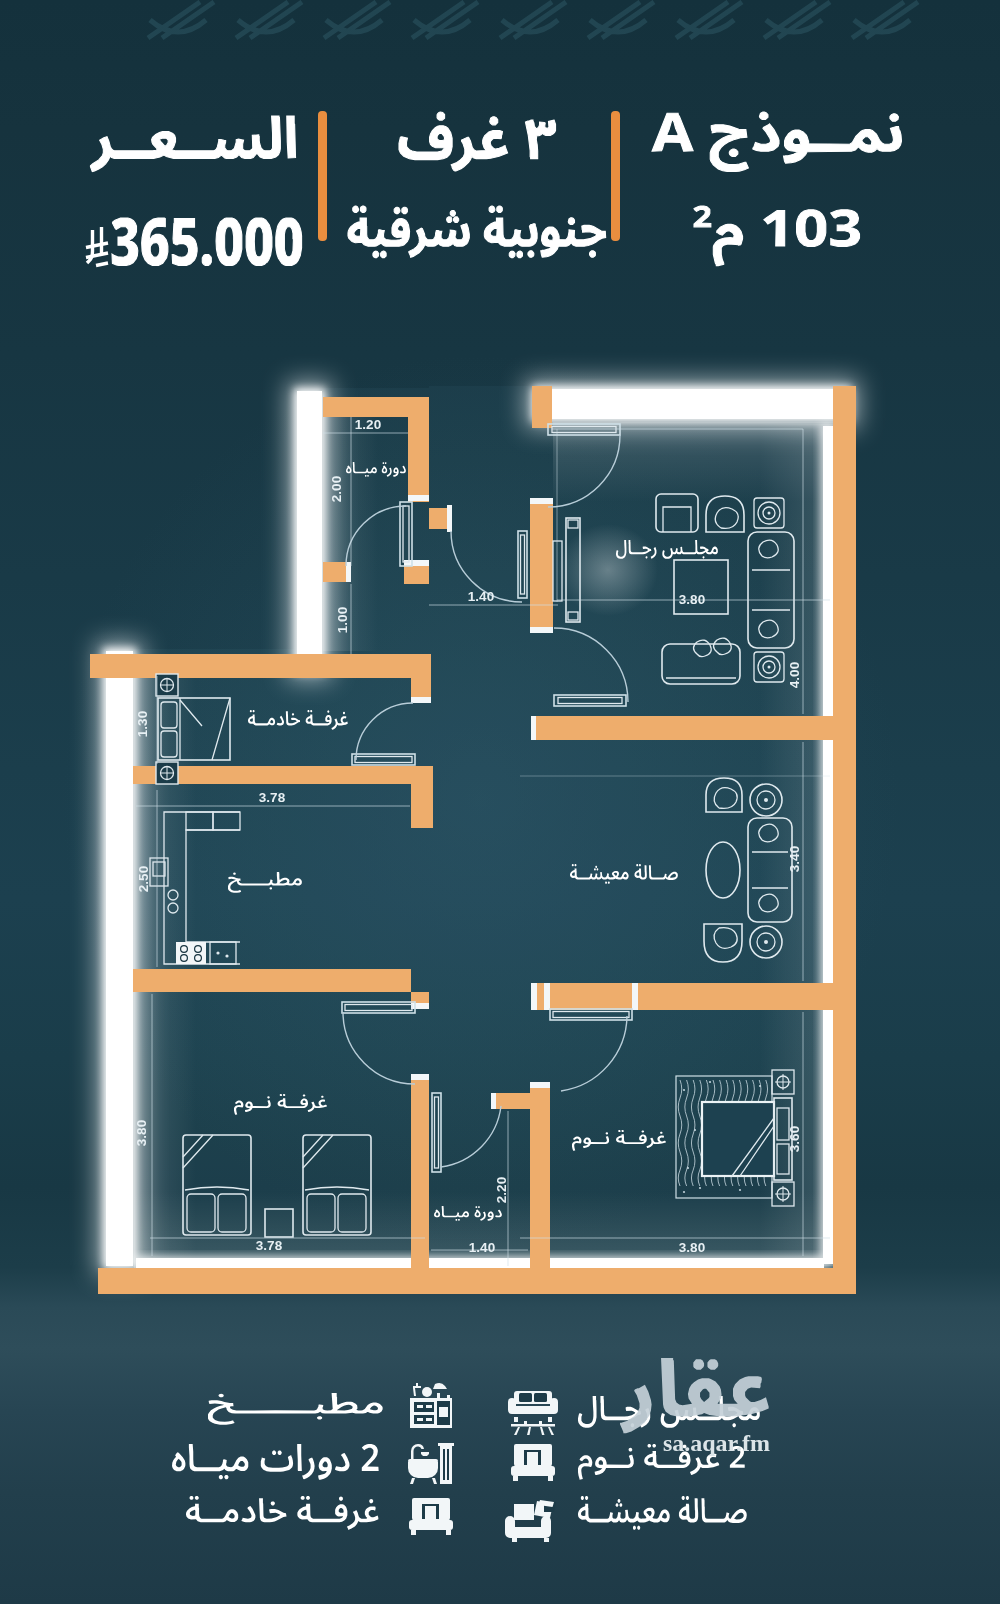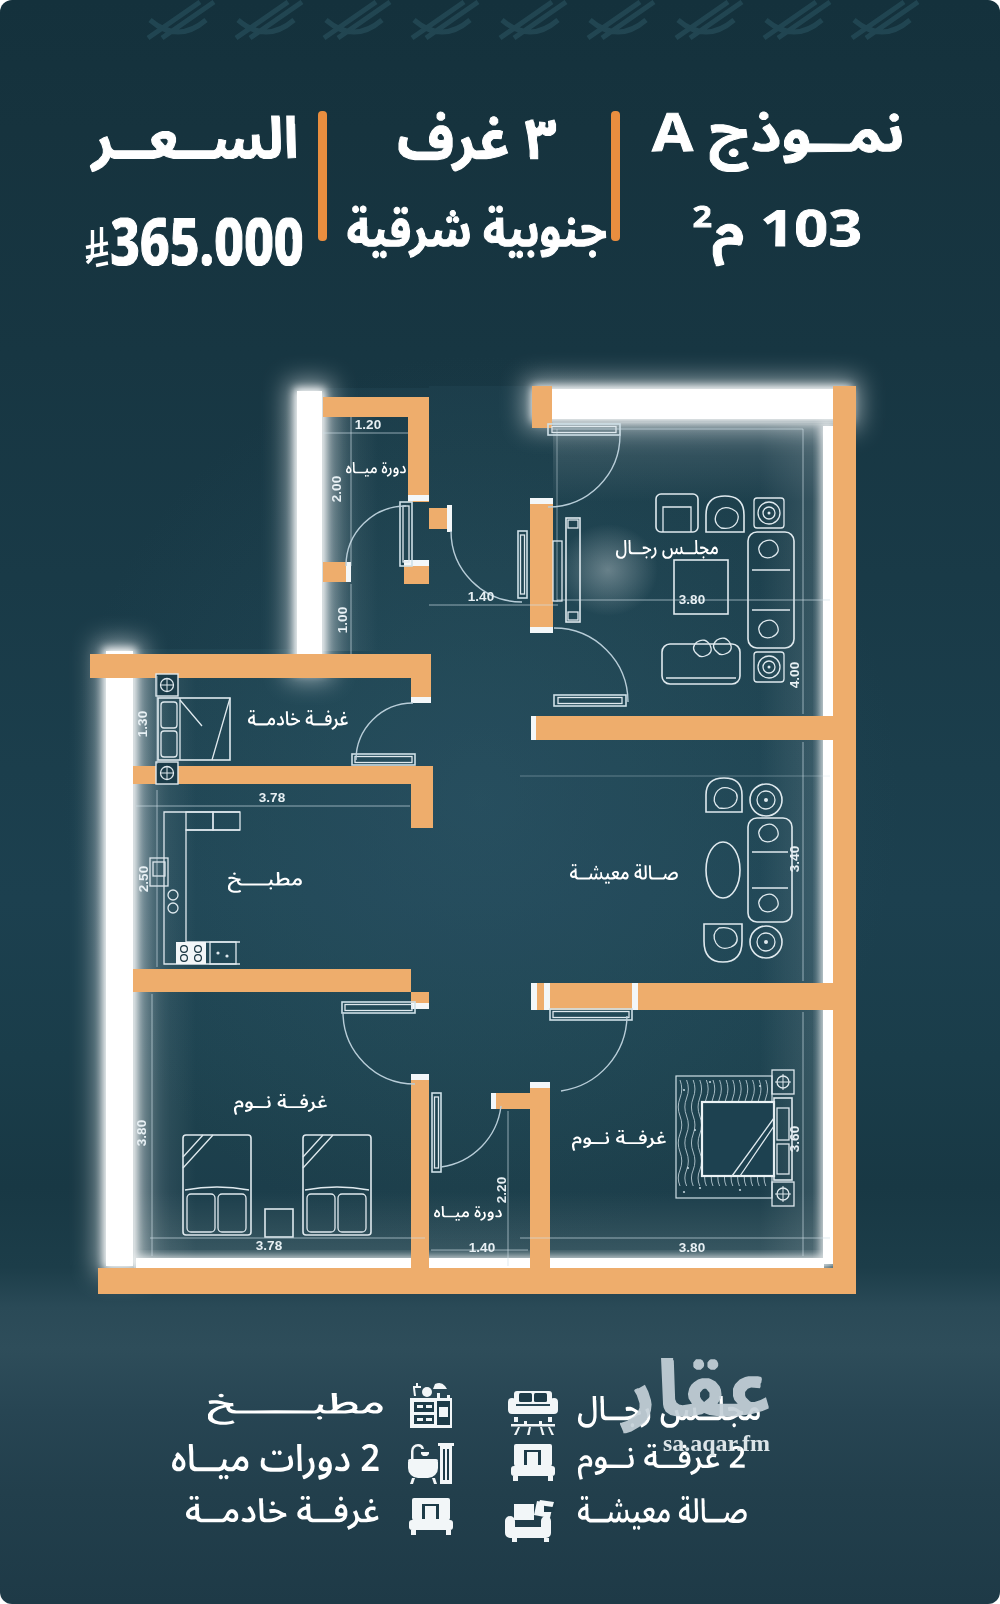--- a/index.html
+++ b/index.html
@@ -1,14 +1,14 @@
 <!DOCTYPE html>
 <html><head><meta charset="utf-8"><style>
 html,body{margin:0;padding:0}
-.page{position:relative;width:1000px;height:1604px;overflow:hidden;font-family:"Liberation Sans",sans-serif;background:linear-gradient(180deg,#14313c 0%,#16333e 8%,#173642 22%,#193a47 36%,#1b3e4c 48%,#1c404f 56%,#1a3d4a 66%,#183844 74%,#1c3d49 79%,#2a4a57 81.5%,#2e4d5a 84%,#274553 88%,#223f4c 93%,#1e3a47 100%);border-radius:12px;}
+.page{position:relative;width:1000px;height:1604px;overflow:hidden;font-family:"Liberation Sans",sans-serif;background:linear-gradient(180deg,#14313c 0%,#16333e 8%,#173642 22%,#193a47 36%,#1b3e4c 48%,#1c404f 56%,#1a3d4a 66%,#183844 74%,#1c3d49 79%,#2a4a57 81.5%,#2e4d5a 84%,#274553 88%,#223f4c 93%,#1e3a47 100%);}
 .rad{position:absolute;inset:0;background:radial-gradient(ellipse 60% 40% at 48% 50%,rgba(52,98,115,0.30),rgba(52,98,115,0) 70%);}
 </style></head><body>
 <div class="page">
 <div class="rad"></div>
 <svg width="1000" height="1604" viewBox="0 0 1000 1604" style="position:absolute;left:0;top:0">
 <defs>
 <filter id="b4" x="-50%" y="-50%" width="200%" height="200%">
           <feGaussianBlur stdDeviation="4"></feGaussianBlur>
         </filter>
 <filter id="b12" x="-80%" y="-80%" width="260%" height="260%">

